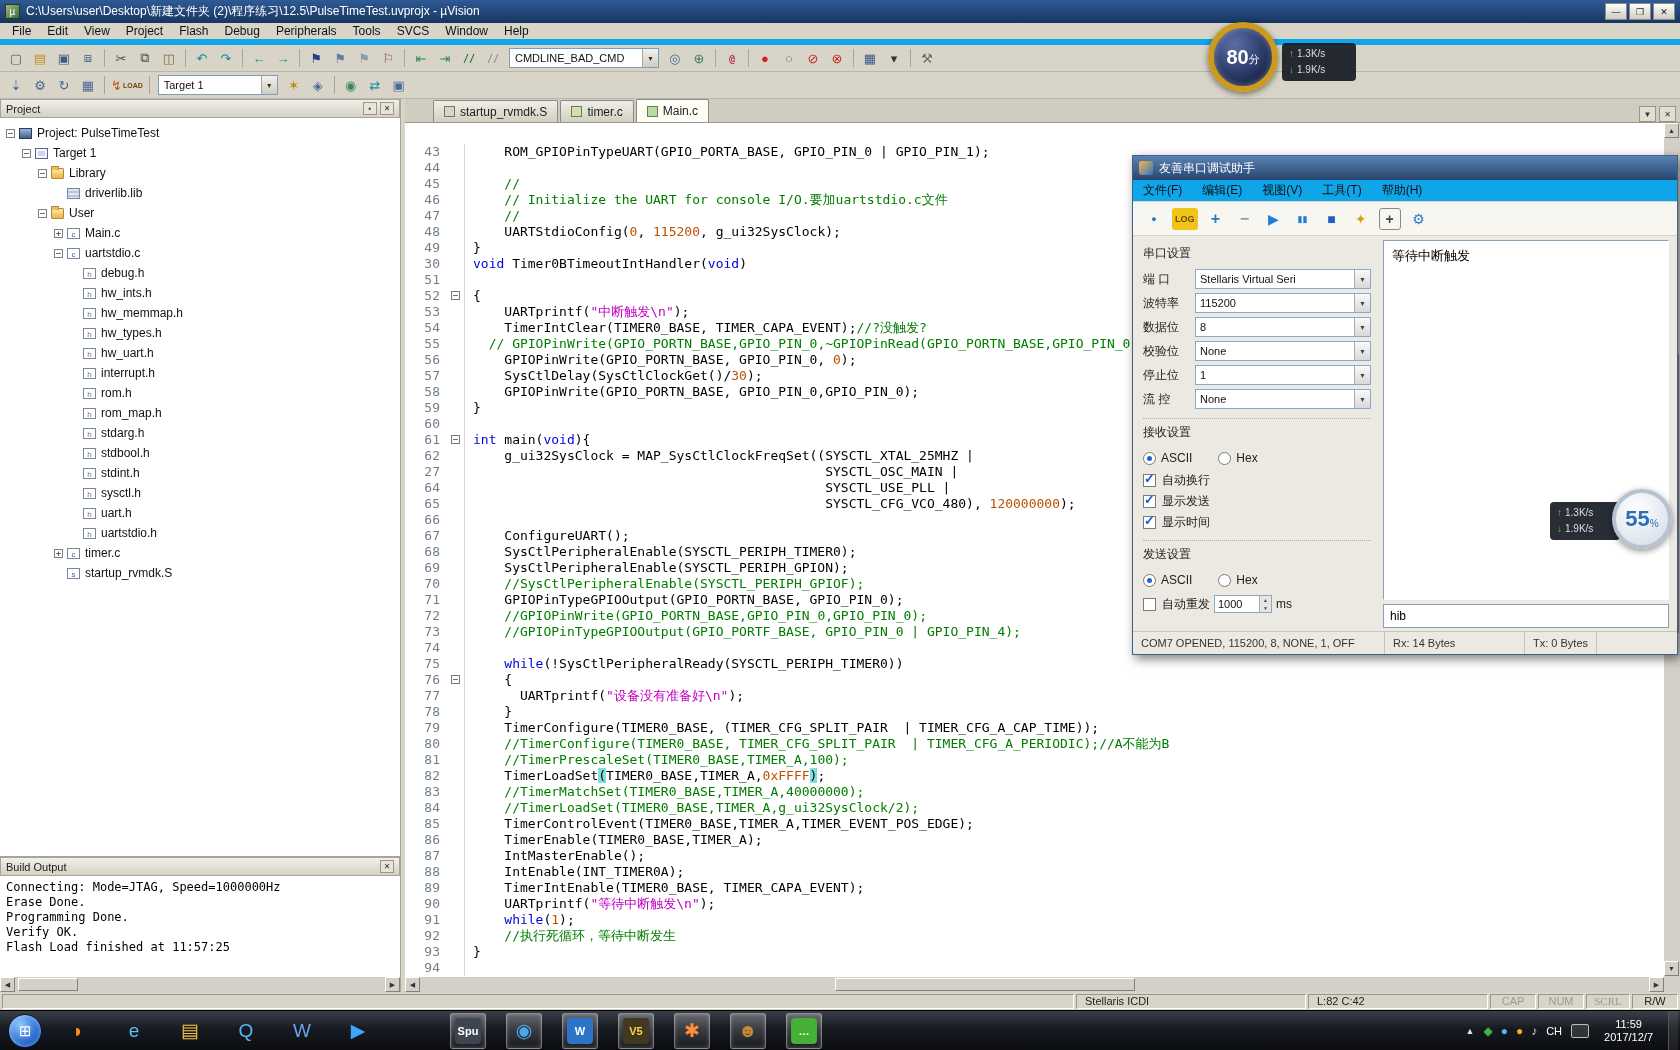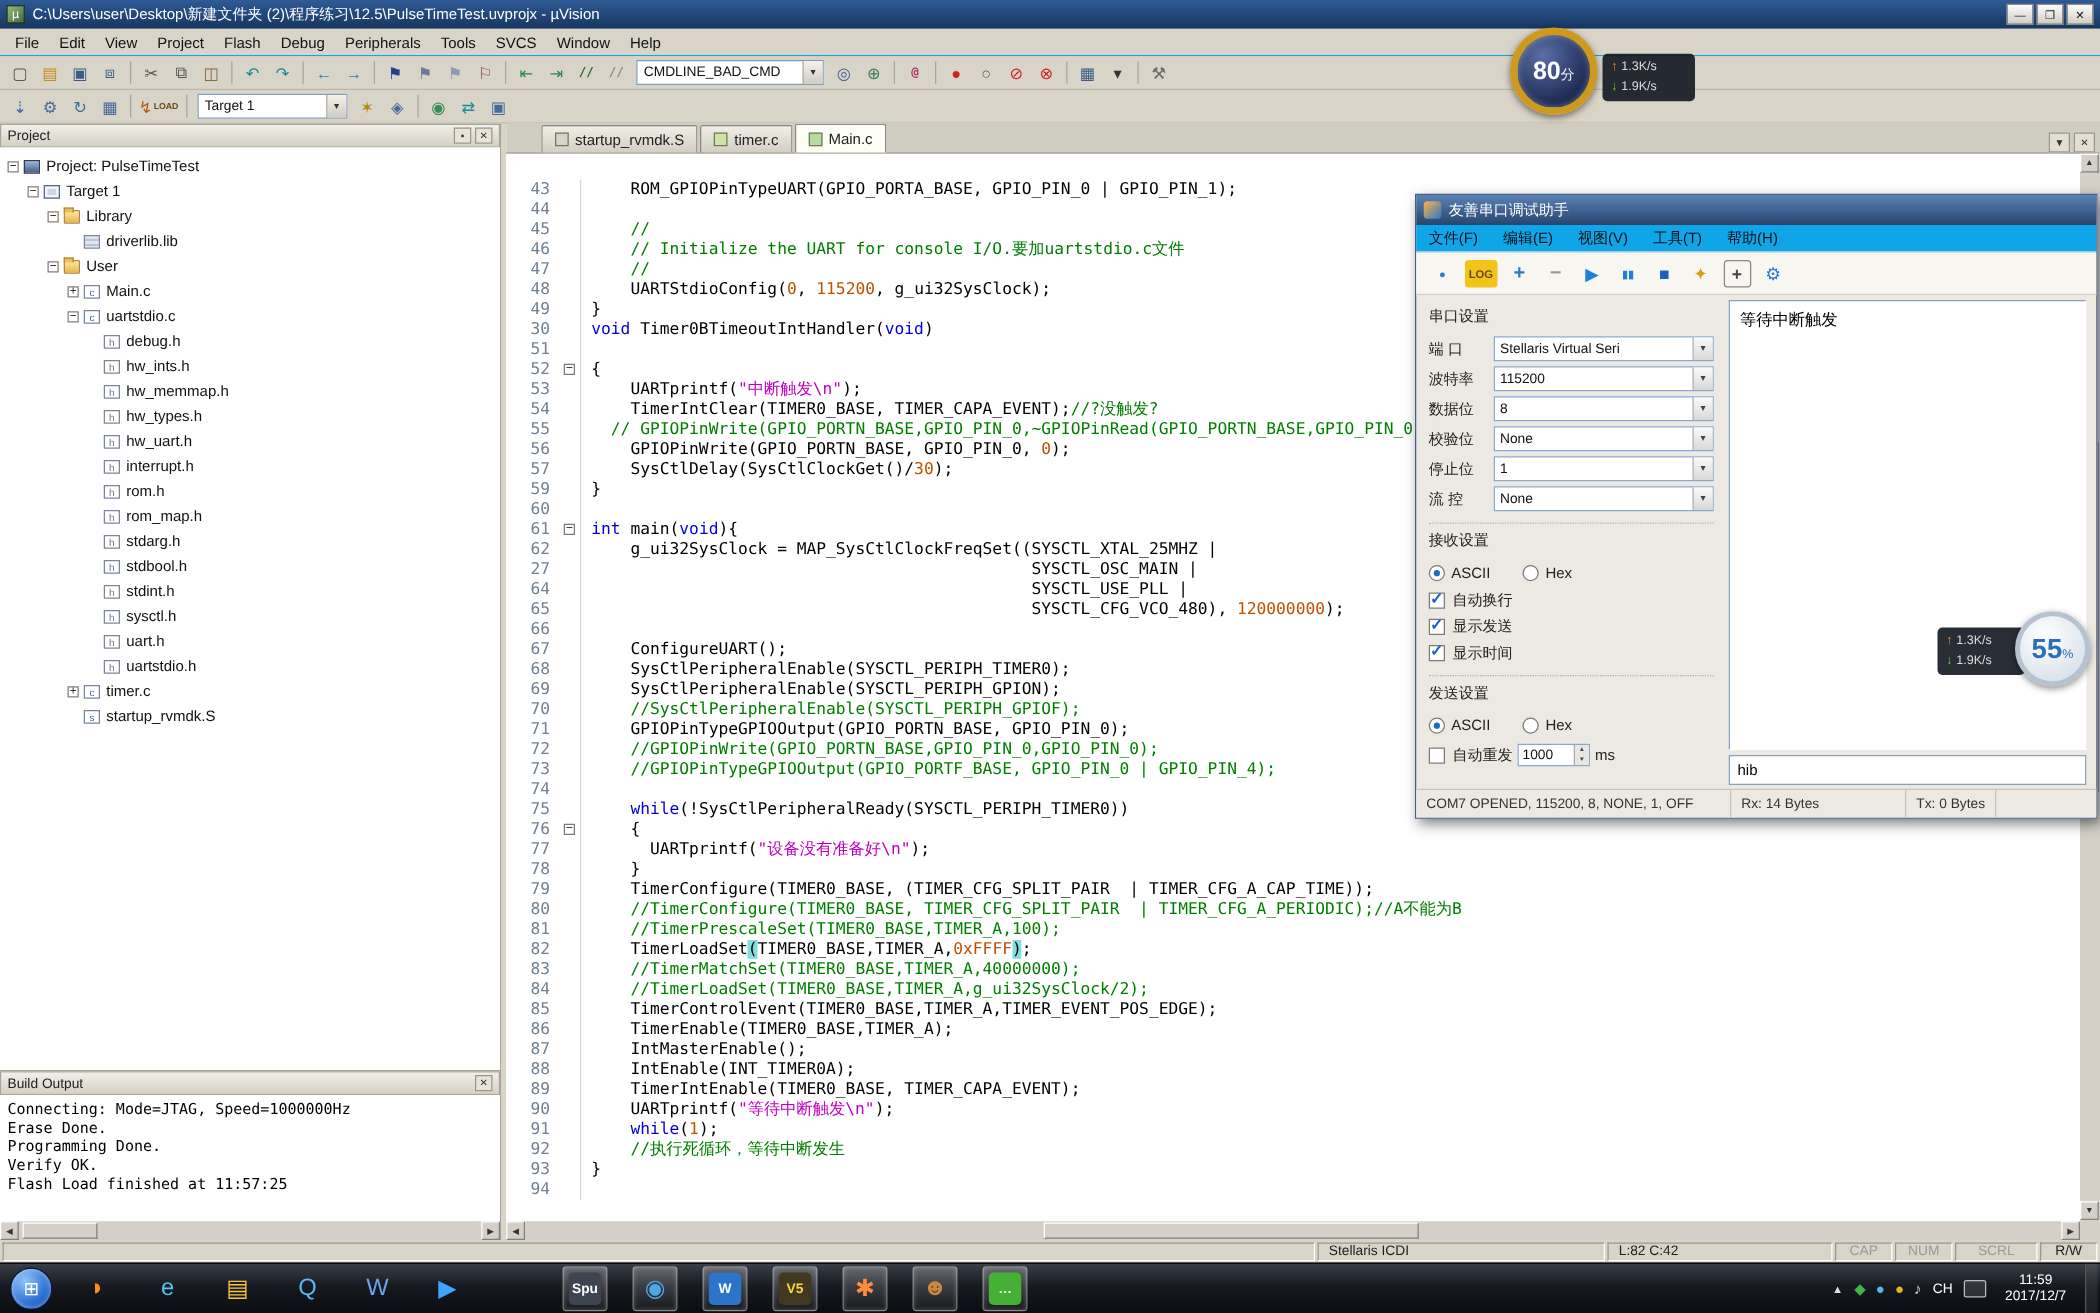--- a/index.html
+++ b/index.html
@@ -5,21 +5,21 @@
 *{margin:0;padding:0;box-sizing:border-box;}
 html,body{width:1680px;height:1050px;overflow:hidden;background:#000;font-family:"Liberation Sans",sans-serif;}
 #screen{position:absolute;inset:0;width:1680px;height:1050px;background:#202830;}
 
 
 #uv{position:absolute;left:0;top:0;width:1680px;height:1010px;background:#d8d4c8;z-index:10;}
 .titlebar{height:23px;background:linear-gradient(180deg,#2f5a95,#16365f);display:flex;align-items:center;padding:0 5px;color:#fff;font-size:12px;}
 .title-appicon{width:15px;height:15px;background:linear-gradient(135deg,#9ab97a,#3d6e3d);border:1px solid #223a22;color:#fff;font-size:10px;line-height:13px;text-align:center;margin-right:6px;}
 .title-text{flex:1;white-space:nowrap;overflow:hidden;}
 .wbtn{width:22px;height:17px;margin-left:2px;background:linear-gradient(#fdfdfb,#cfccc2);border:1px solid #8a8a8a;color:#222;font-size:9px;display:flex;align-items:center;justify-content:center;}
-.menubar{height:22px;background:#d8d4c8;display:flex;align-items:center;padding-left:4px;border-bottom:1px solid #0ea5e9;}
+.menubar{height:22px;background:#d8d4c8;display:flex;align-items:center;padding-left:4px;border-bottom:6px solid #0ea5e9;}
 .menu-item{padding:2px 8px;font-size:12px;color:#111;}
 .toolbar{height:27px;background:#d8d4c8;border-bottom:1px solid #bab6aa;display:flex;align-items:center;padding:0 4px;}
 .tbtn{min-width:22px;height:21px;display:flex;align-items:center;justify-content:center;font-size:13px;margin:0 1px;border:1px solid transparent;border-radius:2px;}
 .tglyph{pointer-events:none;}
 .ttext{font-size:10px;font-weight:bold;font-family:"DejaVu Sans Mono",monospace;}
 .tlabel{font-size:7px;font-weight:bold;color:#6b4a10;margin-left:1px;}
 .tsep{width:1px;height:18px;background:#a8a496;margin:0 4px;}
 .combo{height:20px;background:#fff;border:1px solid #7f9db9;display:flex;align-items:center;margin:0 4px;}
 .combo-val{flex:1;font-size:11px;padding:0 5px;white-space:nowrap;overflow:hidden;color:#111;}
 .combo-arrow{width:16px;height:100%;background:linear-gradient(#f4f2ec,#cfccc2);border-left:1px solid #a8a496;font-size:7px;display:flex;align-items:center;justify-content:center;color:#333;}
@@ -494,20 +494,21 @@
           <div class="code-line"><span class="ln">48</span><span class="fold-gutter"></span><span class="code-text">    UARTStdioConfig(<span class="num">0</span>, <span class="num">115200</span>, g_ui32SysClock);</span></div>
           <div class="code-line"><span class="ln">49</span><span class="fold-gutter"></span><span class="code-text">}</span></div>
           <div class="code-line"><span class="ln">30</span><span class="fold-gutter"></span><span class="code-text"><span class="kw">void</span> Timer0BTimeoutIntHandler(<span class="kw">void</span>)</span></div>
           <div class="code-line"><span class="ln">51</span><span class="fold-gutter"></span><span class="code-text">&nbsp;</span></div>
           <div class="code-line"><span class="ln">52</span><span class="fold-gutter"><span class="fold-box">−</span></span><span class="code-text">{</span></div>
           <div class="code-line"><span class="ln">53</span><span class="fold-gutter"></span><span class="code-text">    UARTprintf(<span class="str">"中断触发\n"</span>);</span></div>
           <div class="code-line"><span class="ln">54</span><span class="fold-gutter"></span><span class="code-text">    TimerIntClear(TIMER0_BASE, TIMER_CAPA_EVENT);<span class="cm">//?没触发?</span></span></div>
           <div class="code-line"><span class="ln">55</span><span class="fold-gutter"></span><span class="code-text">  <span class="cm">// GPIOPinWrite(GPIO_PORTN_BASE,GPIO_PIN_0,~GPIOPinRead(GPIO_PORTN_BASE,GPIO_PIN_0));</span></span></div>
           <div class="code-line"><span class="ln">56</span><span class="fold-gutter"></span><span class="code-text">    GPIOPinWrite(GPIO_PORTN_BASE, GPIO_PIN_0, <span class="num">0</span>);</span></div>
           <div class="code-line"><span class="ln">57</span><span class="fold-gutter"></span><span class="code-text">    SysCtlDelay(SysCtlClockGet()/<span class="num">30</span>);</span></div>
+          <div class="code-line"><span class="ln">58</span><span class="fold-gutter"></span><span class="code-text">    GPIOPinWrite(GPIO_PORTN_BASE, GPIO_PIN_0,GPIO_PIN_0);</span></div>
           <div class="code-line"><span class="ln">59</span><span class="fold-gutter"></span><span class="code-text">}</span></div>
           <div class="code-line"><span class="ln">60</span><span class="fold-gutter"></span><span class="code-text">&nbsp;</span></div>
           <div class="code-line"><span class="ln">61</span><span class="fold-gutter"><span class="fold-box">−</span></span><span class="code-text"><span class="kw">int</span> main(<span class="kw">void</span>){</span></div>
           <div class="code-line"><span class="ln">62</span><span class="fold-gutter"></span><span class="code-text">    g_ui32SysClock = MAP_SysCtlClockFreqSet((SYSCTL_XTAL_25MHZ |</span></div>
           <div class="code-line"><span class="ln">27</span><span class="fold-gutter"></span><span class="code-text">                                             SYSCTL_OSC_MAIN |</span></div>
           <div class="code-line"><span class="ln">64</span><span class="fold-gutter"></span><span class="code-text">                                             SYSCTL_USE_PLL |</span></div>
           <div class="code-line"><span class="ln">65</span><span class="fold-gutter"></span><span class="code-text">                                             SYSCTL_CFG_VCO_480), <span class="num">120000000</span>);</span></div>
           <div class="code-line"><span class="ln">66</span><span class="fold-gutter"></span><span class="code-text">&nbsp;</span></div>
           <div class="code-line"><span class="ln">67</span><span class="fold-gutter"></span><span class="code-text">    ConfigureUART();</span></div>
           <div class="code-line"><span class="ln">68</span><span class="fold-gutter"></span><span class="code-text">    SysCtlPeripheralEnable(SYSCTL_PERIPH_TIMER0);</span></div>
@@ -551,21 +552,21 @@
       <div id="editor-corner"></div>
     </div>
 
     <div id="uv-statusbar">
       <span class="sb-cell" style="flex:1;"></span>
       <span class="sb-cell" style="width:230px;">Stellaris ICDI</span>
       <span class="sb-cell" style="width:180px;">L:82 C:42</span>
       <span id="sb-flags" style="display:flex;gap:2px;">
           <span class="sb-cell sb-flag" style="width: 46px; justify-content: center;">CAP</span>
           <span class="sb-cell sb-flag" style="width: 46px; justify-content: center;">NUM</span>
-          <span class="sb-cell sb-flag" style="width: 66px; justify-content: center;">SCRL</span>
+          <span class="sb-cell sb-flag" style="width: 44px; justify-content: center; font-family: Liberation Serif, serif;">SCRL</span>
           <span class="sb-cell sb-flag on" style="width: 46px; justify-content: center;">R/W</span>
         </span>
     </div>
   </div>
 
   <div id="serial">
     <div class="stitle">
       <span class="s-appicon"></span>
       <span>友善串口调试助手</span>
     </div>

